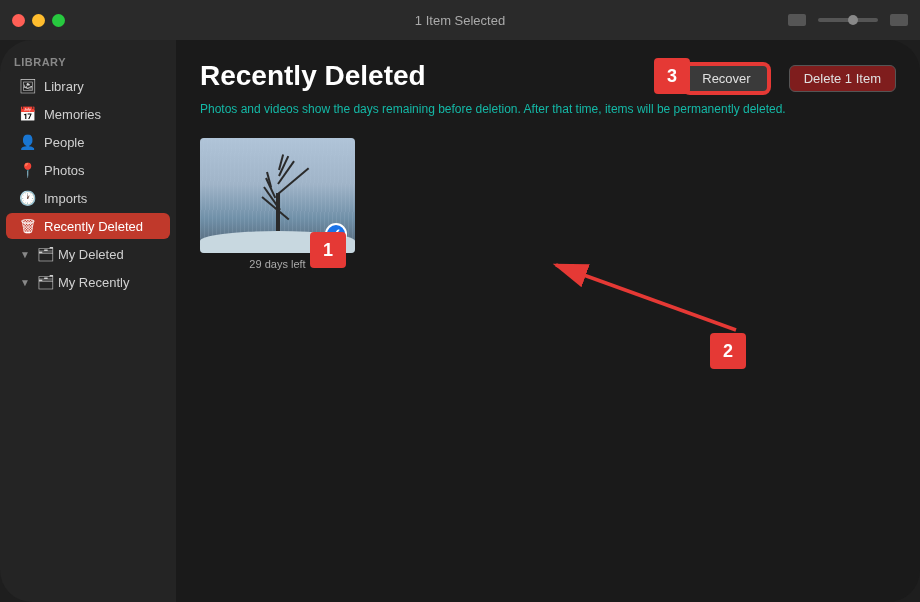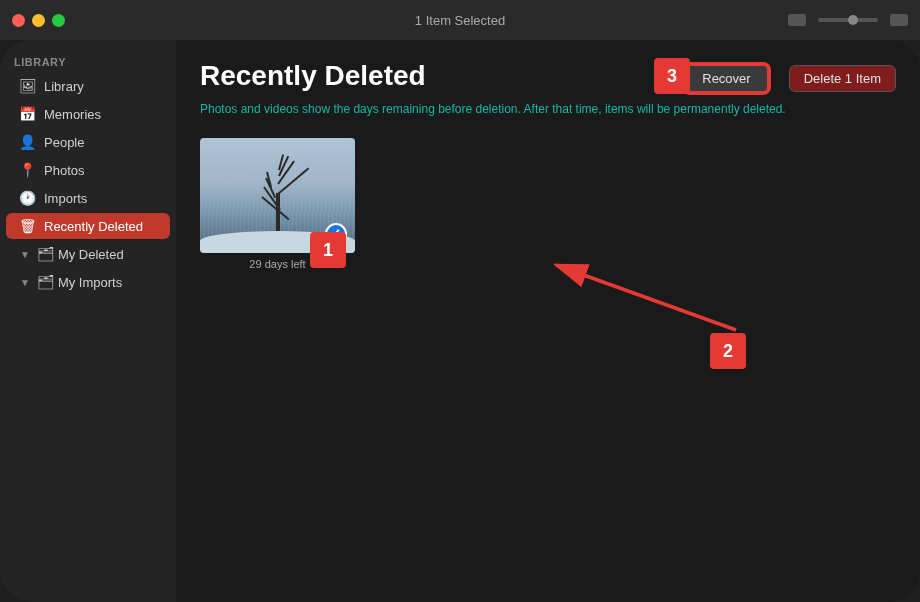--- a/index.html
+++ b/index.html
@@ -344,21 +344,21 @@
 
     <div class="sidebar-item-expand">
       <span class="chevron">▼</span>
       <span class="sidebar-icon">🗂</span>
       <span>My Deleted</span>
     </div>
 
     <div class="sidebar-item-expand">
       <span class="chevron">▼</span>
       <span class="sidebar-icon">🗂</span>
-      <span>My Imports</span>
+      <span>My Recently</span>
     </div>
   </div>
 
   <div class="main-content">
     <div class="content-header">
       <h1 class="page-title">Recently Deleted</h1>
       <div class="header-buttons">
         <button class="btn-recover">Recover</button>
         <button class="btn-delete">Delete 1 Item</button>
       </div>

